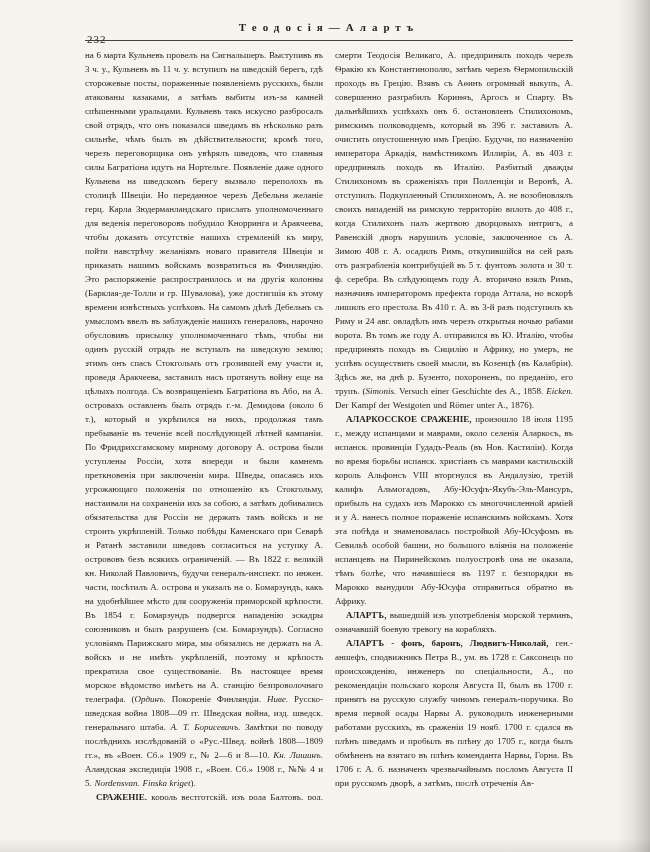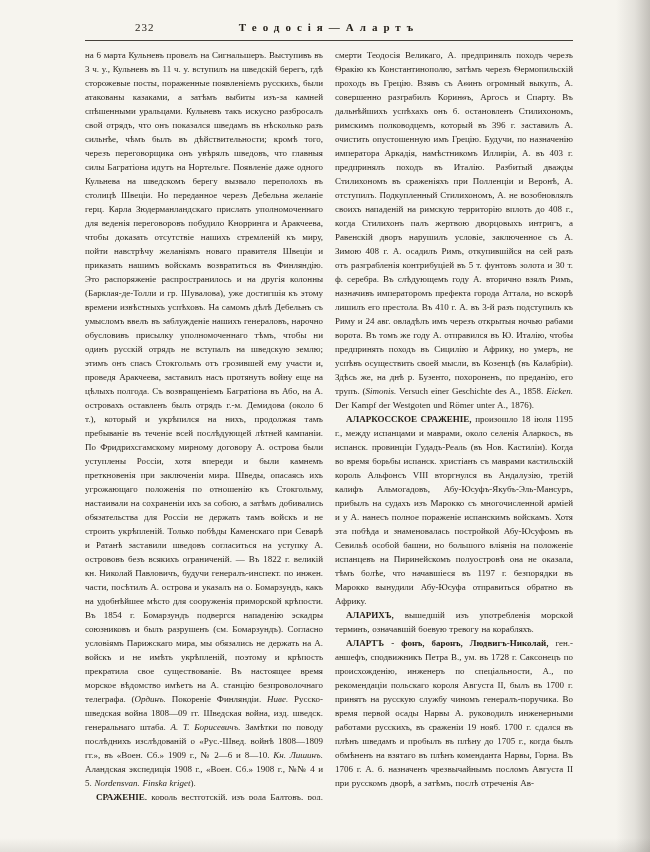--- a/index.html
+++ b/index.html
@@ -20,22 +20,22 @@
   .edge-bottom {
     position:absolute; left:0; bottom:0; width:100%; height:14px;
     background:linear-gradient(to bottom, rgba(60,55,48,0) 0%, rgba(60,55,48,0.10) 100%);
     pointer-events:none;
   }
   .content {
     position:absolute; left:85px; top:20px; width:488px;
   }
   .head { position:relative; height:15px; }
   .page-number {
-    position:absolute; left:2px; top:1px;
-    font-size:11px; letter-spacing:1px; color:#2a251d;margin-left:48px;
+    position:absolute; left:2px; top:13px;
+    font-size:11px; letter-spacing:1px; color:#2a251d;
   }
   .running-head {
     position:absolute; left:0; right:0; top:1px;
     text-align:center; font-weight:bold;
     font-size:11px; letter-spacing:6px; color:#241f18;
     white-space:nowrap;
   }
   .head-rule {
     border:none; border-top:1px solid #46413a;
     margin:5px 0 0 0; height:0;
@@ -65,20 +65,20 @@
     </div>
     <hr class="head-rule">
     <div class="columns">
       <div class="column" id="col-left">
           <p><span>на 6 марта Кульневъ провелъ на Сигнальшеръ. Выступивъ въ 3 ч. у., Кульневъ въ 11 ч. у. вступилъ на шведскій берегъ, гдѣ сторожевые посты, пораженные появленіемъ русскихъ, были атакованы казаками, а затѣмъ выбиты изъ-за камней спѣшенными уральцами. Кульневъ такъ искусно разбросалъ свой отрядъ, что онъ показался шведамъ въ нѣсколько разъ сильнѣе, чѣмъ былъ въ дѣйствительности; кромѣ того, черезъ переговорщика онъ увѣрялъ шведовъ, что главныя силы Багратіона идутъ на Нортельге. Появленіе даже одного Кульнева на шведскомъ берегу вызвало переполохъ въ столицѣ Швеціи. Но переданное черезъ Дебельна желаніе герц. Карла Зюдерманландскаго прислать уполномоченнаго для веденія переговоровъ побудило Кнорринга и Аракчеева, чтобы доказать отсутствіе нашихъ стремленій къ миру, пойти навстрѣчу желаніямъ новаго правителя Швеціи и приказать нашимъ войскамъ возвратиться въ Финляндію. Это распоряженіе распространилось и на другія колонны (Барклая-де-Толли и гр. Шувалова), уже достигшія къ этому времени извѣстныхъ успѣховъ. На самомъ дѣлѣ Дебельнъ съ умысломъ ввелъ въ заблужденіе нашихъ генераловъ, нарочно обусловивъ присылку уполномоченнаго тѣмъ, чтобы ни одинъ русскій отрядъ не вступалъ на шведскую землю; этимъ онъ спасъ Стокгольмъ отъ грозившей ему участи и, проведя Аракчеева, заставилъ насъ протянуть войну еще на цѣлыхъ полгода. Съ возвращеніемъ Багратіона въ Або, на А. островахъ оставленъ былъ отрядъ г.-м. Демидова (около 6 т.), который и укрѣпился на нихъ, продолжая тамъ пребываніе въ теченіе всей послѣдующей лѣтней кампаніи. По Фридрихсгамскому мирному договору А. острова были уступлены Россіи, хотя впереди и были камнемъ преткновенія при заключеніи мира. Шведы, опасаясь ихъ угрожающаго положенія по отношенію къ Стокгольму, настаивали на сохраненіи ихъ за собою, а затѣмъ добивались обязательства для Россіи не держать тамъ войскъ и не строить укрѣпленій. Только побѣды Каменскаго при Севарѣ и Ратанѣ заставили шведовъ согласиться на уступку А. острововъ безъ всякихъ ограниченій. — Въ 1822 г. великій кн. Николай Павловичъ, будучи генералъ-инспект. по инжен. части, посѣтилъ А. острова и указалъ на о. Бомарзундъ, какъ на удобнѣйшее мѣсто для сооруженія приморской крѣпости. Въ 1854 г. Бомарзундъ подвергся нападенію эскадры союзниковъ и былъ разрушенъ (см. Бомарзундъ). Согласно условіямъ Парижскаго мира, мы обязались не держать на А. войскъ и не имѣть укрѣпленій, поэтому и крѣпость прекратила свое существованіе. Въ настоящее время морское вѣдомство имѣетъ на А. станцію безпроволочнаго телеграфа. (</span><span class="i">Ординъ.</span><span> Покореніе Финляндіи. </span><span class="i">Ниве.</span><span> Русско-шведская война 1808—09 гг. Шведская война, изд. шведск. генеральнаго штаба. </span><span class="i">А. Т. Борисевичъ.</span><span> Замѣтки по поводу послѣднихъ изслѣдованій о «Рус.-Швед. войнѣ 1808—1809 гг.», въ «Воен. Сб.» 1909 г., № 2—6 и 8—10. </span><span class="i">Кн. Лишинъ.</span><span> Аландская экспедиція 1908 г., «Воен. Сб.» 1908 г., №№ 4 и 5. </span><span class="i">Nordensvan. Finska kriget</span><span>).</span></p>
           <p class="indent"><span class="b">СРАЖЕНІЕ,</span><span> король вестготскій, изъ рода Балтовъ, род. въ 376 г. по Р. Х., умеръ въ 410 г. Вступивъ на престолъ въ 395 г., по</span></p>
         </div>
       <div class="column" id="col-right">
           <p><span>смерти Теодосія Великаго, А. предпринялъ походъ черезъ Ѳракію къ Константинополю, затѣмъ черезъ Ѳермопильскій проходъ въ Грецію. Взявъ съ Аѳинъ огромный выкупъ, А. совершенно разграбилъ Коринѳъ, Аргосъ и Спарту. Въ дальнѣйшихъ успѣхахъ онъ б. остановленъ Стилихономъ, римскимъ полководцемъ, который въ 396 г. заставилъ А. очистить опустошенную имъ Грецію. Будучи, по назначенію императора Аркадія, намѣстникомъ Иллиріи, А. въ 403 г. предпринялъ походъ въ Италію. Разбитый дважды Стилихономъ въ сраженіяхъ при Полленціи и Веронѣ, А. отступилъ. Подкупленный Стилихономъ, А. не возобновлялъ своихъ нападеній на римскую территорію вплоть до 408 г., когда Стилихонъ палъ жертвою дворцовыхъ интригъ, а Равенскій дворъ нарушилъ условіе, заключенное съ А. Зимою 408 г. А. осадилъ Римъ, откупившійся на сей разъ отъ разграбленія контрибуціей въ 5 т. фунтовъ золота и 30 т. ф. серебра. Въ слѣдующемъ году А. вторично взялъ Римъ, назначивъ императоромъ префекта города Аттала, но вскорѣ лишилъ его престола. Въ 410 г. А. въ 3-й разъ подступилъ къ Риму и 24 авг. овладѣлъ имъ черезъ открытыя ночью рабами ворота. Въ томъ же году А. отправился въ Ю. Италію, чтобы предпринять походъ въ Сицилію и Африку, но умеръ, не успѣвъ осуществить своей мысли, въ Козенцѣ (въ Калабріи). Здѣсь же, на днѣ р. Бузенто, похороненъ, по преданію, его трупъ. (</span><span class="i">Simonis.</span><span> Versuch einer Geschichte des A., 1858. </span><span class="i">Eicken.</span><span> Der Kampf der Westgoten und Römer unter A., 1876).</span></p>
           <p class="indent"><span class="b">АЛАРКОССКОЕ СРАЖЕНІЕ,</span><span> произошло 18 іюля 1195 г., между испанцами и маврами, около селенія Аларкосъ, въ испанск. провинціи Гудадъ-Реаль (въ Нов. Кастиліи). Когда во время борьбы испанск. христіанъ съ маврами кастильскій король Альфонсъ VIII вторгнулся въ Андалузію, третій калифъ Альмогадовъ, Абу-Юсуфъ-Якубъ-Эль-Мансуръ, прибылъ на судахъ изъ Марокко съ многочисленной арміей и у А. нанесъ полное пораженіе испанскимъ войскамъ. Хотя эта побѣда и знаменовалась постройкой Абу-Юсуфомъ въ Севильѣ особой башни, но большого вліянія на положеніе испанцевъ на Пиринейскомъ полуостровѣ она не оказала, тѣмъ болѣе, что начавшіеся въ 1197 г. безпорядки въ Марокко вынудили Абу-Юсуфа отправиться обратно въ Африку.</span></p>
-          <p class="indent"><span class="b">АЛАРИХЪ,</span><span> вышедшій изъ употребленія морской терминъ, означавшій боевую тревогу на корабляхъ.</span></p>
+          <p class="indent"><span class="b">АЛАРТЪ,</span><span> вышедшій изъ употребленія морской терминъ, означавшій боевую тревогу на корабляхъ.</span></p>
           <p class="indent"><span class="b">АЛАРТЪ - фонъ, баронъ, Людвигъ-Николай,</span><span> ген.-аншефъ, сподвижникъ Петра В., ум. въ 1728 г. Саксонецъ по происхожденію, инженеръ по спеціальности, А., по рекомендаціи польскаго короля Августа II, былъ въ 1700 г. принятъ на русскую службу чиномъ генералъ-поручика. Во время первой осады Нарвы А. руководилъ инженерными работами русскихъ, въ сраженіи 19 нояб. 1700 г. сдался въ плѣнъ шведамъ и пробылъ въ плѣну до 1705 г., когда былъ обмѣненъ на взятаго въ плѣнъ коменданта Нарвы, Горна. Въ 1706 г. А. б. назначенъ чрезвычайнымъ посломъ Августа II при русскомъ дворѣ, а затѣмъ, послѣ отреченія Ав-</span></p>
         </div>
     </div>
   </div>
   <div class="edge-right"></div>
   <div class="edge-bottom"></div>
 </div>
 
 </body></html>

